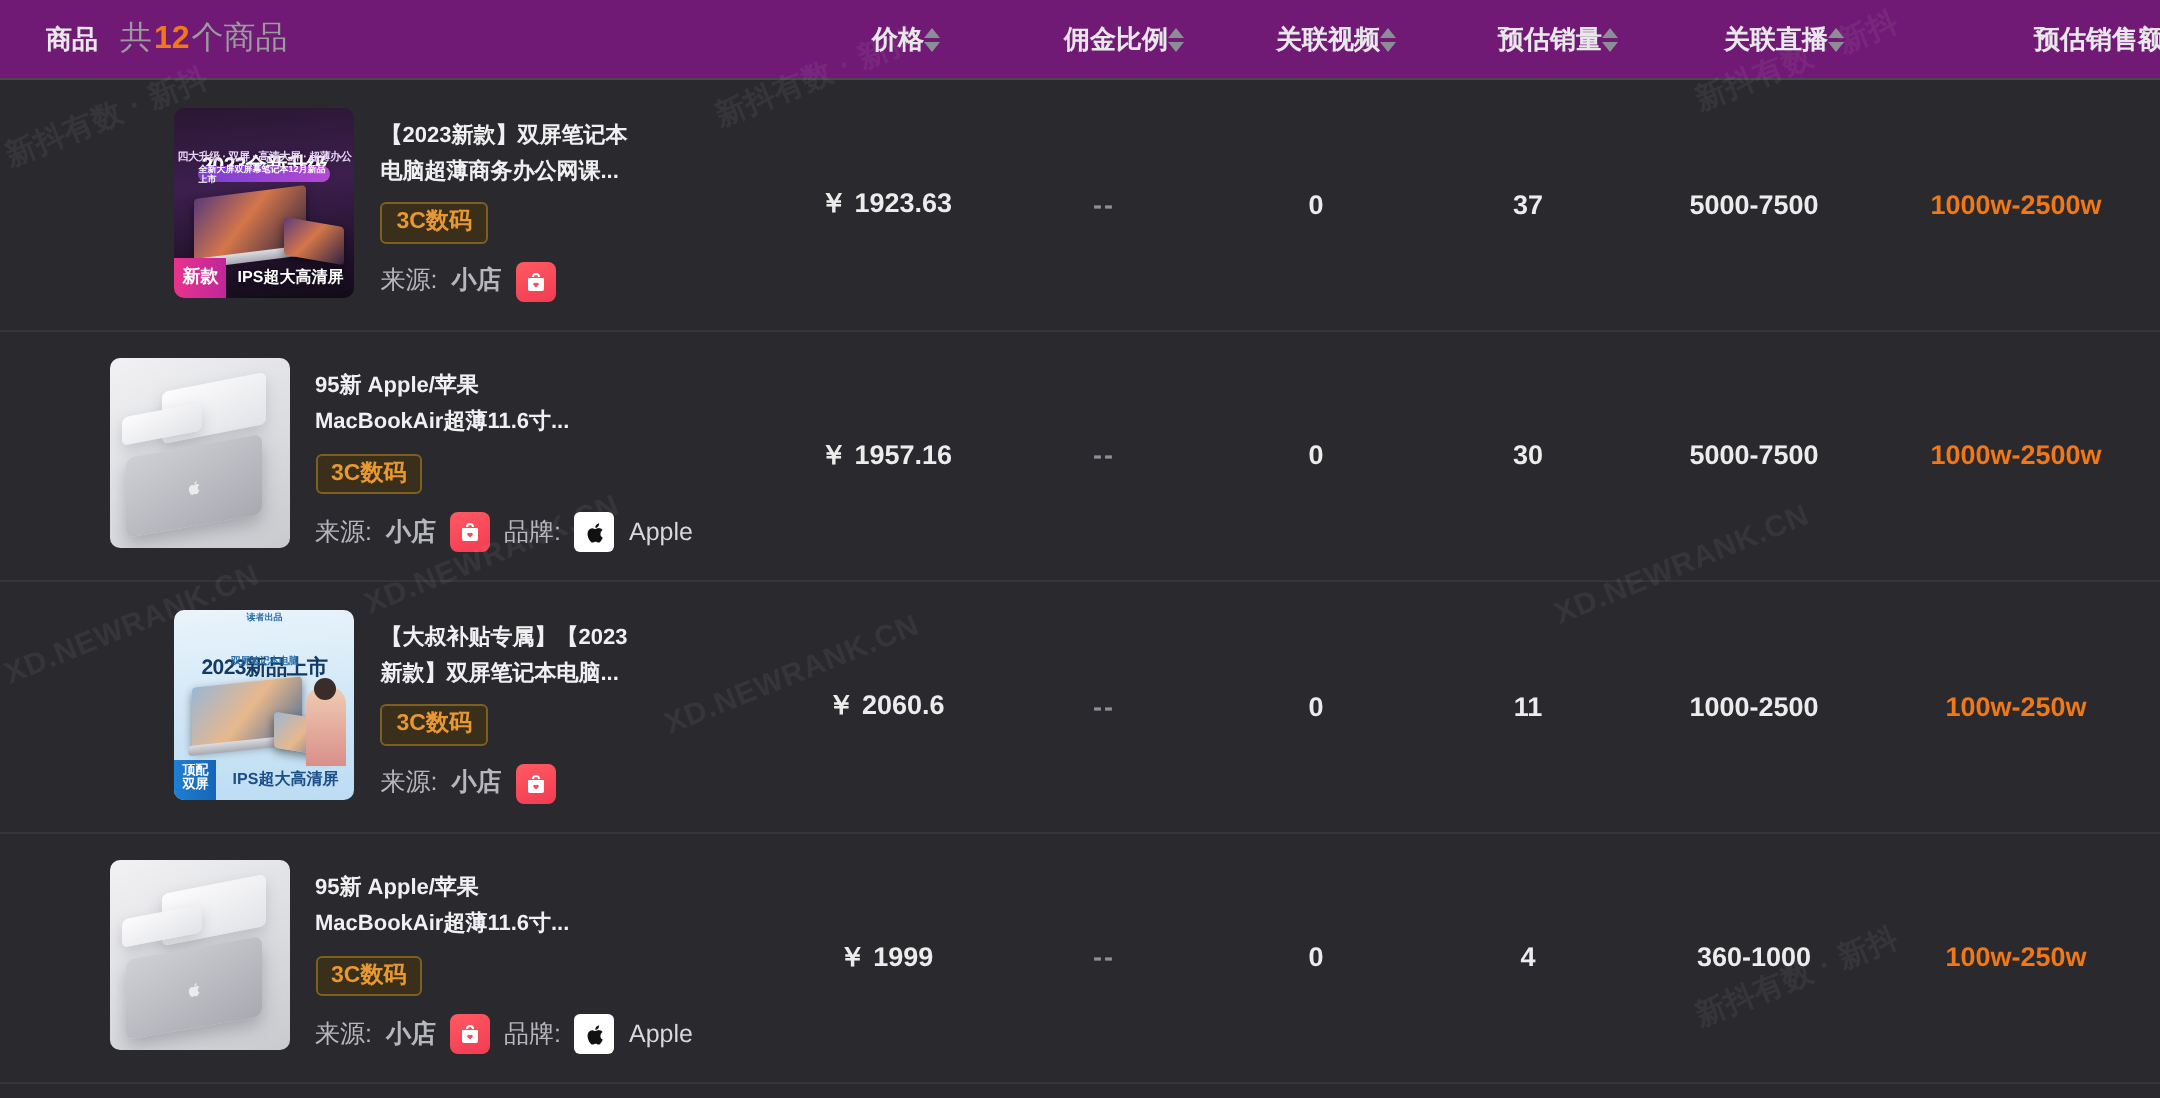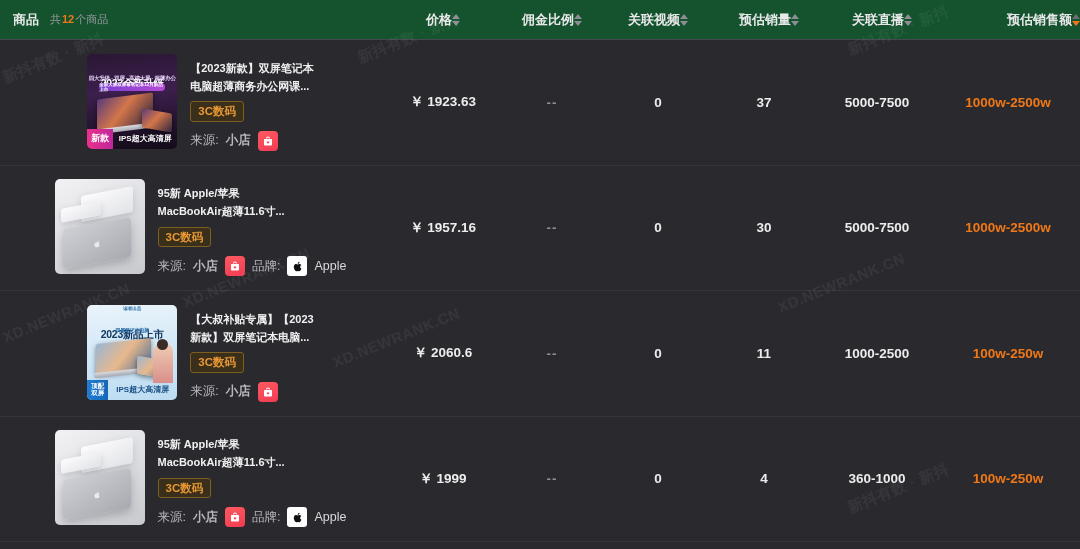--- a/index.html
+++ b/index.html
@@ -17,29 +17,29 @@
   .wm {
     position:absolute; color:#ffffff; opacity:.055;
     font-size:15px; font-weight:700; white-space:nowrap;
     transform:rotate(-22deg); transform-origin:left top;
     letter-spacing:.5px;
   }
 
   
   .thead {
     display:flex; align-items:center;
-    height:40px; background:#14532d;
+    height:40px; background:#701a75;
     border-bottom:1px solid #48484f;
-    position:relative; z-index:2;
+    position:relative; z-index:2;padding-left:10px;
   }
   .th { display:flex; align-items:center; justify-content:center; gap:0;
         font-size:13px; color:#e8e8ea; font-weight:700; height:100%; }
   .th-product { justify-content:flex-start; padding-left:13px; gap:11px; }
   .th-label { white-space:nowrap; }
-  .count-text { font-size:11px; color:#9a9aa0; font-weight:400; }
+  .count-text { font-size:16px; color:#9a9aa0; font-weight:400; }
   .count-num { color:#f07818; font-weight:700; padding:0 1px; }
 
   
   .sorter { display:inline-flex; flex-direction:column; gap:2px; cursor:pointer; }
   .sorter i { display:block; width:0; height:0; border-left:4px solid transparent;
               border-right:4px solid transparent; }
   .sorter i.up   { border-bottom:5px solid #8d8d95; }
   .sorter i.down { border-top:5px solid #8d8d95; }
   .sorter.active i.down { border-top-color:#f07818; }
   .sorter.active i.up   { border-bottom-color:#6e6e76; }

